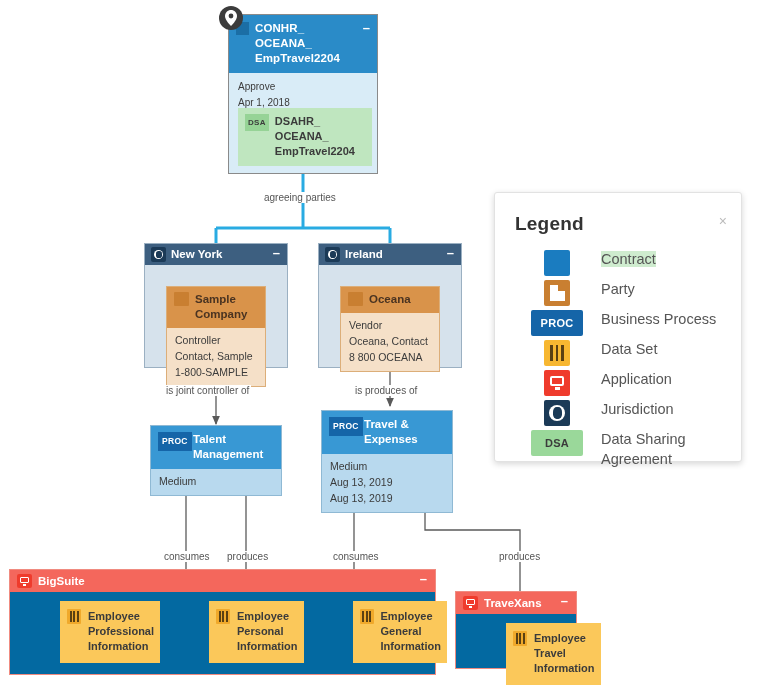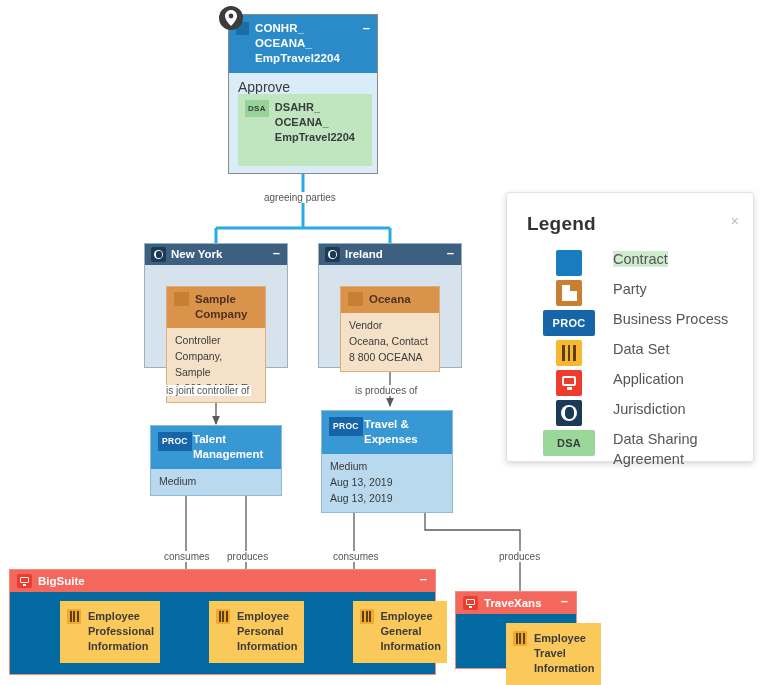--- a/index.html
+++ b/index.html
@@ -24,25 +24,25 @@
   .contract-hdr{
     background:#2a8bc8;color:#fff;font-weight:bold;font-size:11.5px;
     padding:6px 8px 7px 26px;position:relative;line-height:15px;letter-spacing:.1px;
   }
   .contract-hdr .sq{
     position:absolute;left:7px;top:7px;width:13px;height:13px;background:#1b6ea5;
   }
   .contract-hdr .minus{
     position:absolute;right:7px;top:5px;color:#fff;font-size:13px;font-weight:bold;
   }
-  .contract-body{padding:6px 9px 0 9px;font-size:14px;line-height:16px;color:#3b3b3b;}
+  .contract-body{padding:6px 9px 0 9px;font-size:10px;line-height:16px;color:#3b3b3b;}
   .dsa-box{
     position:absolute;left:9px;right:5px;bottom:7px;
     background:#bfe6bf;border:1px solid #bfe6bf;
-    padding:5px 6px 20px 6px;font-size:11px;font-weight:bold;color:#3b3b3b;
+    padding:5px 6px 6px 6px;font-size:11px;font-weight:bold;color:#3b3b3b;
     line-height:15px;
   }
   .dsa-tag{
     display:inline-block;background:#96d396;color:#3b3b3b;
     font-size:8px;font-weight:bold;padding:1px 3px;vertical-align:top;margin-right:3px;
     letter-spacing:.3px;
   }
   .dsa-text{display:inline-block;vertical-align:top;}
   .pin{
     position:absolute;left:219px;top:6px;width:24px;height:24px;border-radius:50%;
@@ -126,21 +126,21 @@
   }
   .ds-icon i{
     position:absolute;top:2px;width:2px;height:11px;background:#5a4012;display:block;
   }
   .ds-icon i:nth-child(1){left:2.5px;}
   .ds-icon i:nth-child(2){left:6px;}
   .ds-icon i:nth-child(3){left:9.5px;}
 
   
   .legend{
-    position:absolute;left:506px;top:192px;width:246px;height:268px;
+    position:absolute;left:494px;top:192px;width:246px;height:268px;
     background:#fff;border:1px solid #e2e2e2;border-radius:3px;
     box-shadow:0 2px 6px rgba(0,0,0,.16);
   }
   .legend h2{
     margin:0;padding:20px 0 10px 20px;font-size:19px;color:#333;font-weight:bold;
     letter-spacing:.2px;
   }
   .legend .close{
     position:absolute;right:14px;top:20px;color:#bbb;font-size:14px;cursor:pointer;
   }
@@ -238,21 +238,21 @@
     </div>
     <div class="juris-inner">
       <div class="party">
         <div class="party-hdr">
           <span class="bldg"></span>
           <div>Sample</div>
           <div>Company</div>
         </div>
         <div class="party-body">
           <div>Controller</div>
-          <div>Company, Sample</div>
+          <div>Contact, Sample</div>
           <div>1-800-SAMPLE</div>
         </div>
       </div>
     </div>
   </div>
 
   <div class="node juris" style="left:318px;top:243px;width:144px;height:125px;">
     <div class="juris-hdr">
       <span class="globe"></span>
       <span>Ireland</span>

